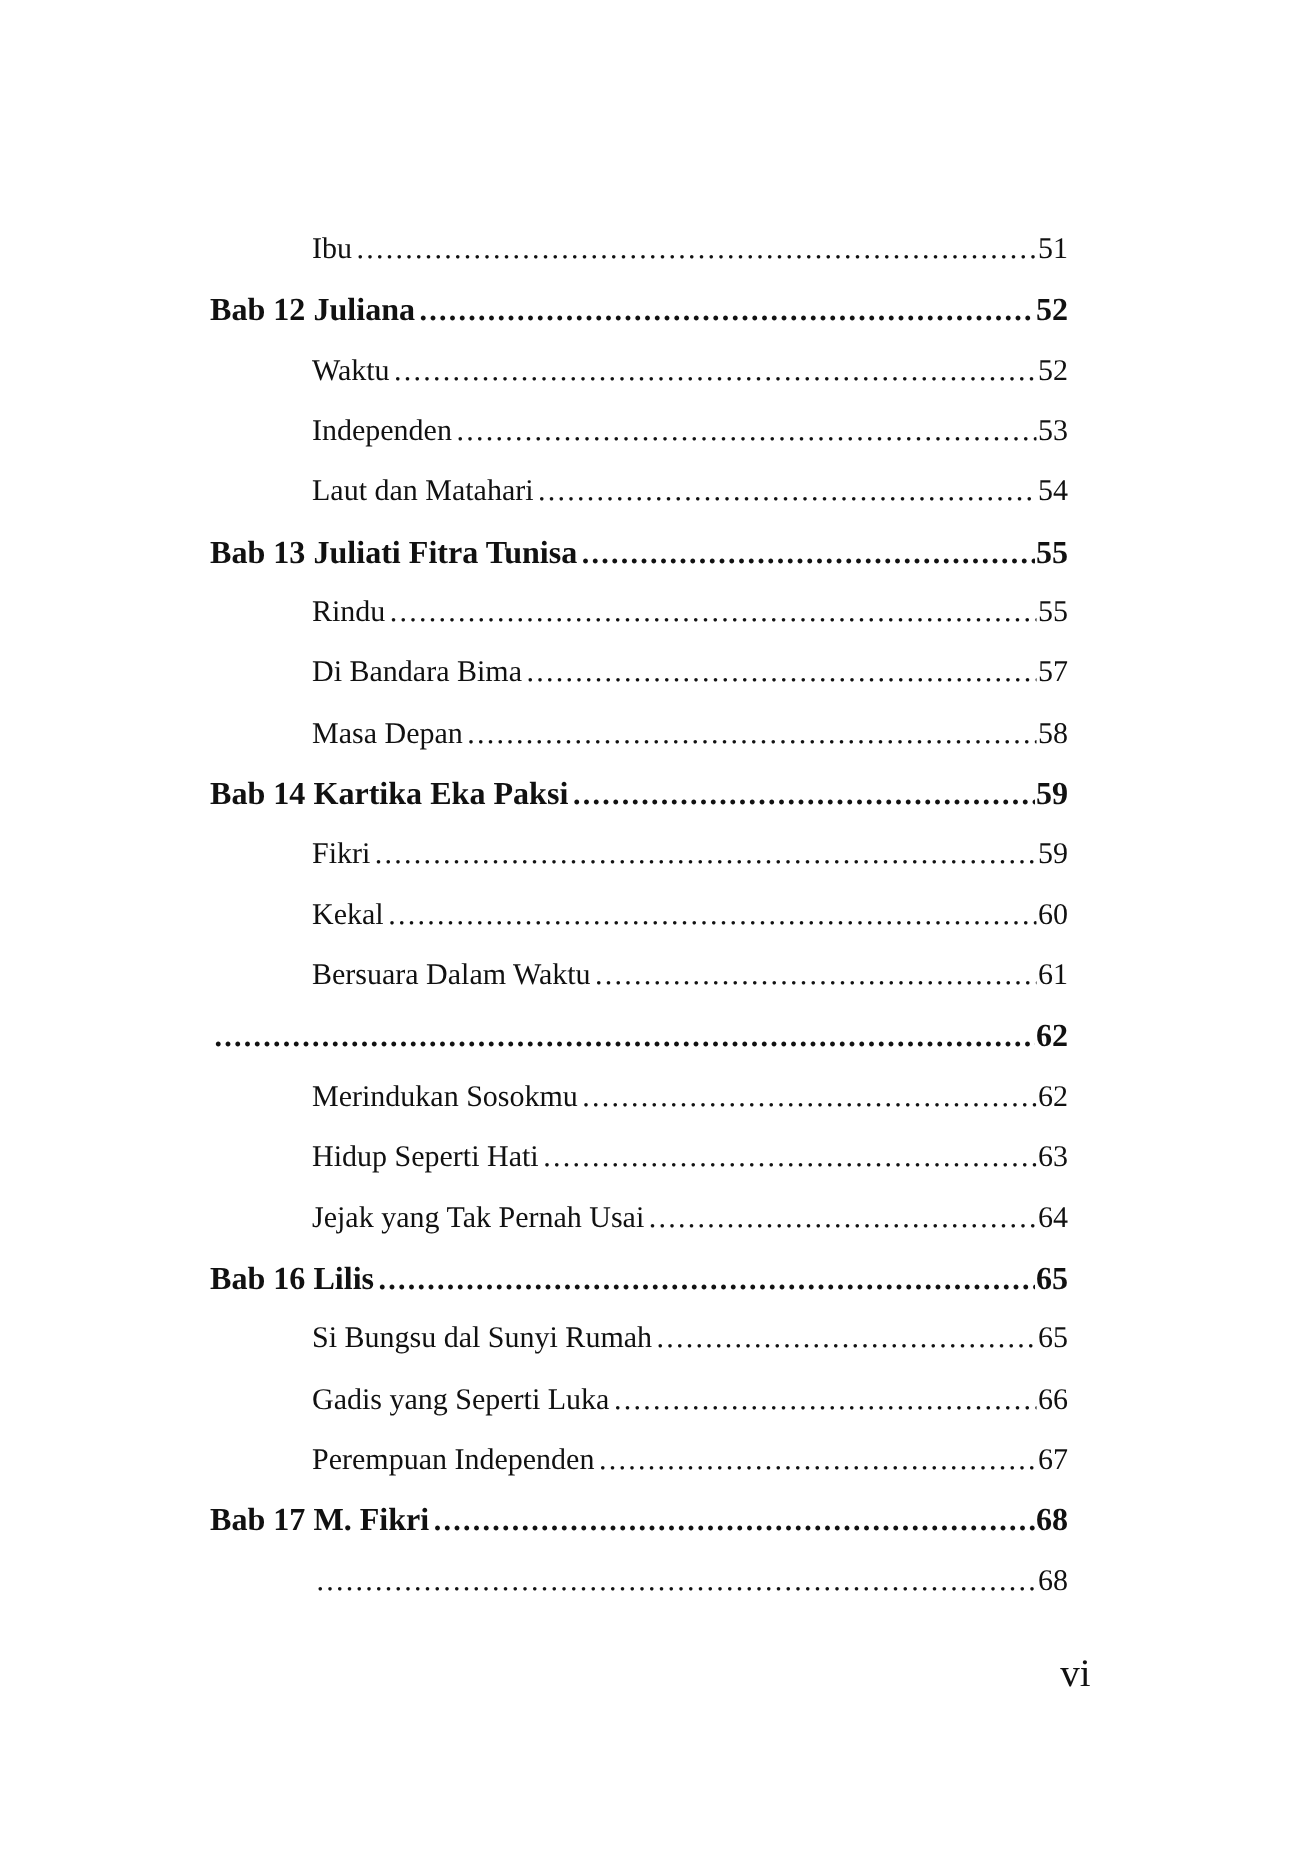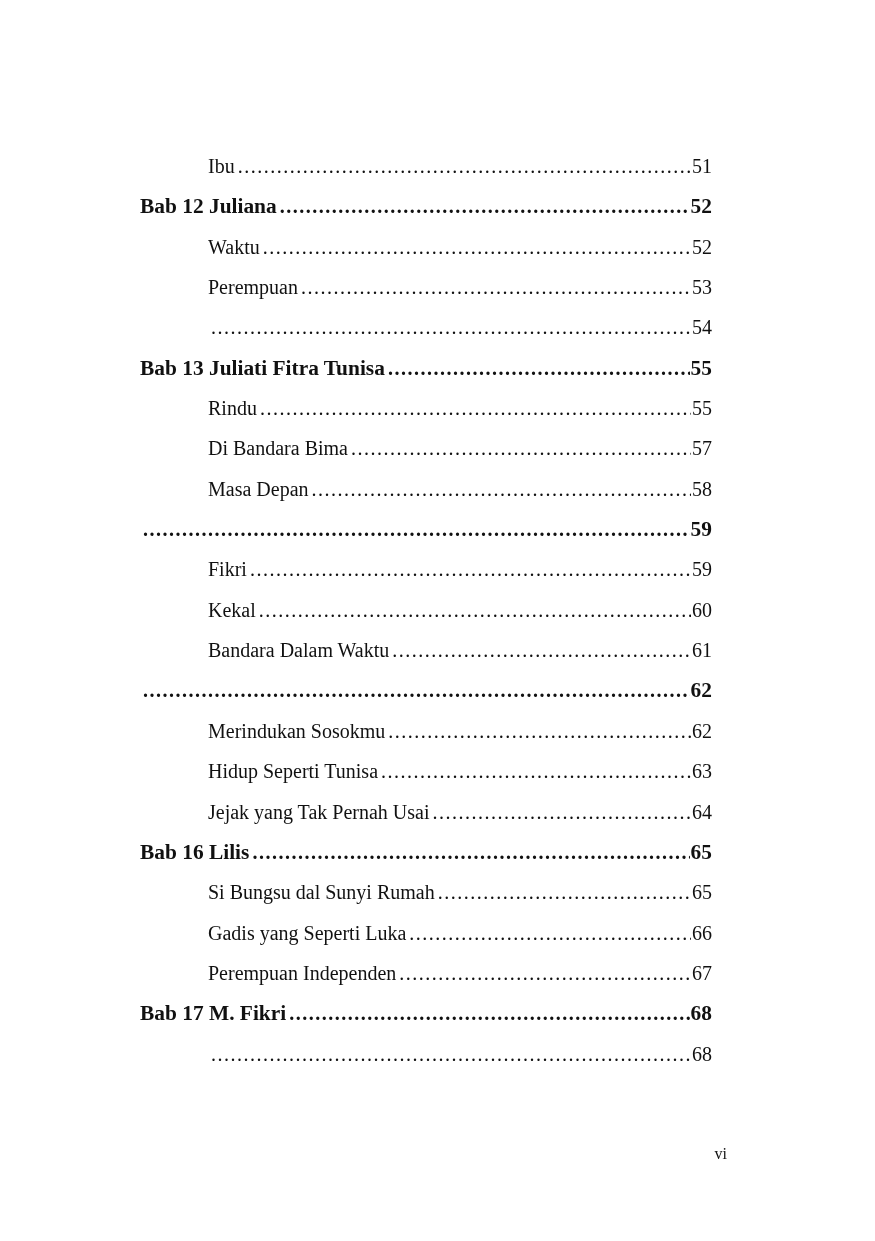--- a/index.html
+++ b/index.html
@@ -47,23 +47,23 @@
     letter-spacing: 1.5px;
     margin-left: 3px;
     margin-right: 1px;
     font-size: 20px;
   }
   .page-num {
     white-space: nowrap;
   }
   .footer {
     position: absolute;
-    top: 1140px;
+    top: 1102px;
     right: 148px;
-    font-size: 16px;
+    font-size: 26px;
     line-height: 28px;
   }
 </style>
 </head>
 <body>
 
 <div class="toc">
     <div class="row sub">
       <span class="title">Ibu</span>
       <span class="dots">............................................................................................................................................................................................................................</span>
@@ -73,25 +73,26 @@
       <span class="title">Bab 12 Juliana</span>
       <span class="dots">............................................................................................................................................................................................................................</span>
       <span class="page-num">52</span>
     </div>
     <div class="row sub">
       <span class="title">Waktu</span>
       <span class="dots">............................................................................................................................................................................................................................</span>
       <span class="page-num">52</span>
     </div>
     <div class="row sub">
-      <span class="title">Perempuan</span>
+      <span class="title">Independen</span>
       <span class="dots">............................................................................................................................................................................................................................</span>
       <span class="page-num">53</span>
     </div>
     <div class="row sub">
+      <span class="title">Laut dan Matahari</span>
       <span class="dots">............................................................................................................................................................................................................................</span>
       <span class="page-num">54</span>
     </div>
     <div class="row chapter">
       <span class="title">Bab 13 Juliati Fitra Tunisa</span>
       <span class="dots">............................................................................................................................................................................................................................</span>
       <span class="page-num">55</span>
     </div>
     <div class="row sub">
       <span class="title">Rindu</span>
@@ -102,49 +103,50 @@
       <span class="title">Di Bandara Bima</span>
       <span class="dots">............................................................................................................................................................................................................................</span>
       <span class="page-num">57</span>
     </div>
     <div class="row sub">
       <span class="title">Masa Depan</span>
       <span class="dots">............................................................................................................................................................................................................................</span>
       <span class="page-num">58</span>
     </div>
     <div class="row chapter">
+      <span class="title">Bab 14 Kartika Eka Paksi</span>
       <span class="dots">............................................................................................................................................................................................................................</span>
       <span class="page-num">59</span>
     </div>
     <div class="row sub">
       <span class="title">Fikri</span>
       <span class="dots">............................................................................................................................................................................................................................</span>
       <span class="page-num">59</span>
     </div>
     <div class="row sub">
       <span class="title">Kekal</span>
       <span class="dots">............................................................................................................................................................................................................................</span>
       <span class="page-num">60</span>
     </div>
     <div class="row sub">
-      <span class="title">Bandara Dalam Waktu</span>
+      <span class="title">Bersuara Dalam Waktu</span>
       <span class="dots">............................................................................................................................................................................................................................</span>
       <span class="page-num">61</span>
     </div>
     <div class="row chapter">
       <span class="dots">............................................................................................................................................................................................................................</span>
       <span class="page-num">62</span>
     </div>
     <div class="row sub">
       <span class="title">Merindukan Sosokmu</span>
       <span class="dots">............................................................................................................................................................................................................................</span>
       <span class="page-num">62</span>
     </div>
     <div class="row sub">
-      <span class="title">Hidup Seperti Tunisa</span>
+      <span class="title">Hidup Seperti Hati</span>
       <span class="dots">............................................................................................................................................................................................................................</span>
       <span class="page-num">63</span>
     </div>
     <div class="row sub">
       <span class="title">Jejak yang Tak Pernah Usai</span>
       <span class="dots">............................................................................................................................................................................................................................</span>
       <span class="page-num">64</span>
     </div>
     <div class="row chapter">
       <span class="title">Bab 16 Lilis</span>

